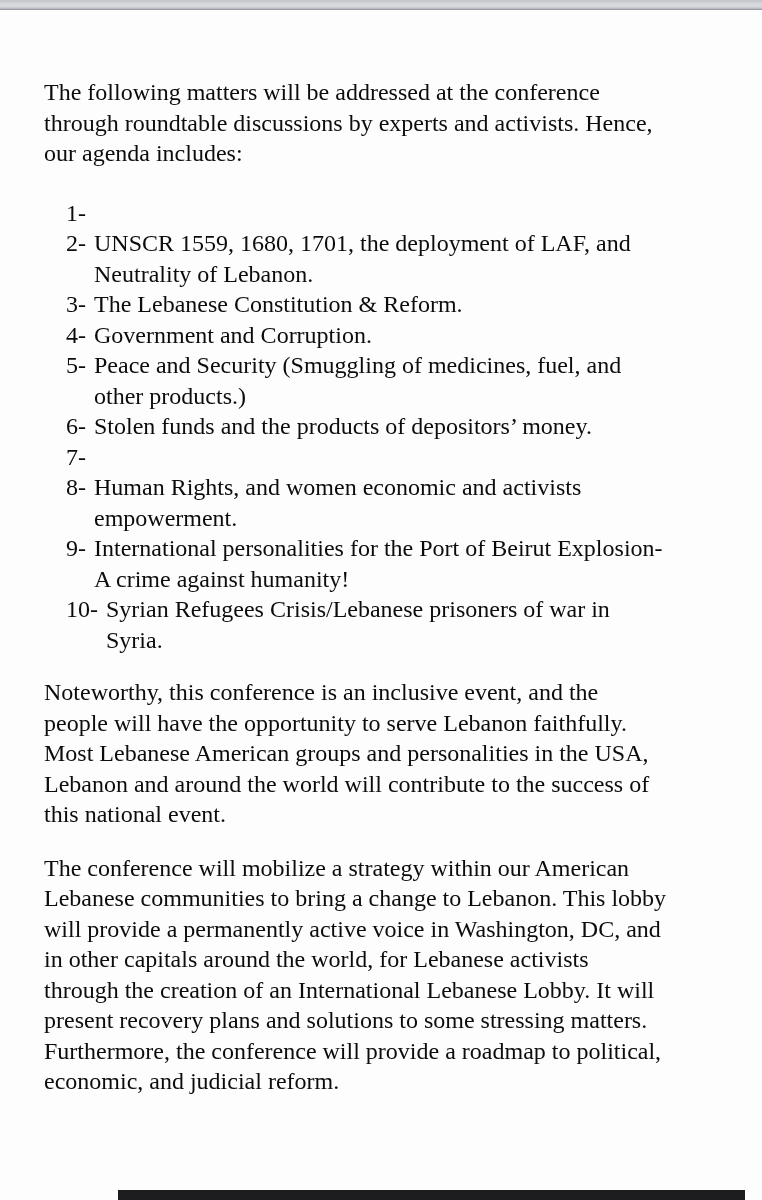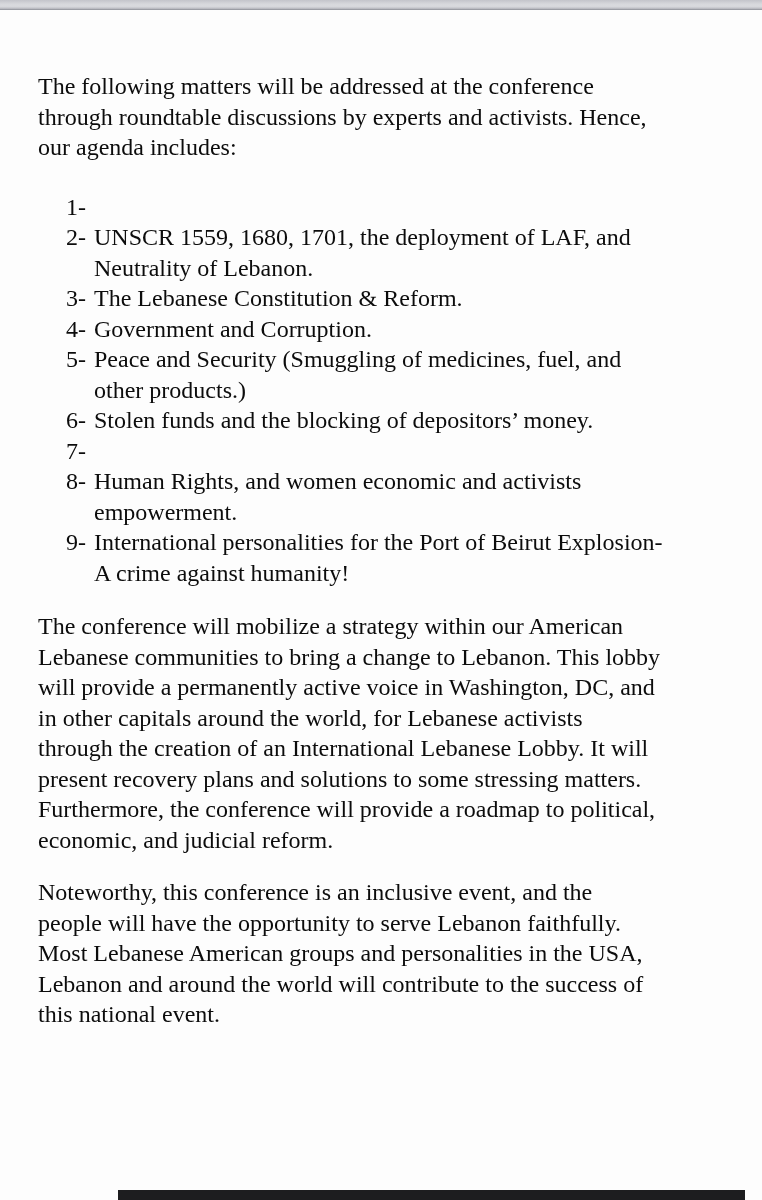--- a/index.html
+++ b/index.html
@@ -26,21 +26,21 @@
     top: 0;
     left: 38px;
     width: 724px;
     padding-top: 71px;
     font-family: "Liberation Serif", "DejaVu Serif", serif;
     font-size: 24px;
     line-height: 30.5px;
     color: #0c0c0c;
   }
   .para {
-    margin: 0;
+    margin: 6px;
     white-space: pre-line;
   }
   .mobilize { margin-top: 23px; }
   .closing  { margin-top: 22px; }
   .agenda {
     margin-top: 29px;
     padding-left: 28px;
   }
   .li {
     display: flex;
@@ -90,47 +90,52 @@
       <span class="num">4-</span>
       <span class="txt">Government and Corruption.</span>
     </div>
     <div class="li">
       <span class="num">5-</span>
       <span class="txt">Peace and Security (Smuggling of medicines, fuel, and
 other products.)</span>
     </div>
     <div class="li">
       <span class="num">6-</span>
-      <span class="txt">Stolen funds and the blocking of depositors’ money.</span>
+      <span class="txt">Stolen funds and the products of depositors’ money.</span>
     </div>
     <div class="li">
       <span class="num">7-</span>
     </div>
     <div class="li">
       <span class="num">8-</span>
       <span class="txt">Human Rights, and women economic and activists
 empowerment.</span>
     </div>
     <div class="li">
       <span class="num">9-</span>
       <span class="txt">International personalities for the Port of Beirut Explosion-
 A crime against humanity!</span>
     </div>
+    <div class="li">
+      <span class="num">10-</span>
+      <span class="txt">Syrian Refugees Crisis/Lebanese prisoners of war in
+Syria.</span>
+    </div>
   </div>
+
+  <p class="para closing">Noteworthy, this conference is an inclusive event, and the
+people will have the opportunity to serve Lebanon faithfully.
+Most Lebanese American groups and personalities in the USA,
+Lebanon and around the world will contribute to the success of
+this national event.</p>
 
   <p class="para mobilize">The conference will mobilize a strategy within our American
 Lebanese communities to bring a change to Lebanon. This lobby
 will provide a permanently active voice in Washington, DC, and
 in other capitals around the world, for Lebanese activists
 through the creation of an International Lebanese Lobby. It will
 present recovery plans and solutions to some stressing matters.
 Furthermore, the conference will provide a roadmap to political,
 economic, and judicial reform.</p>
 
-  <p class="para closing">Noteworthy, this conference is an inclusive event, and the
-people will have the opportunity to serve Lebanon faithfully.
-Most Lebanese American groups and personalities in the USA,
-Lebanon and around the world will contribute to the success of
-this national event.</p>
-
 </div>
 
 <div class="bottom-bar"></div>
 
 </body></html>

